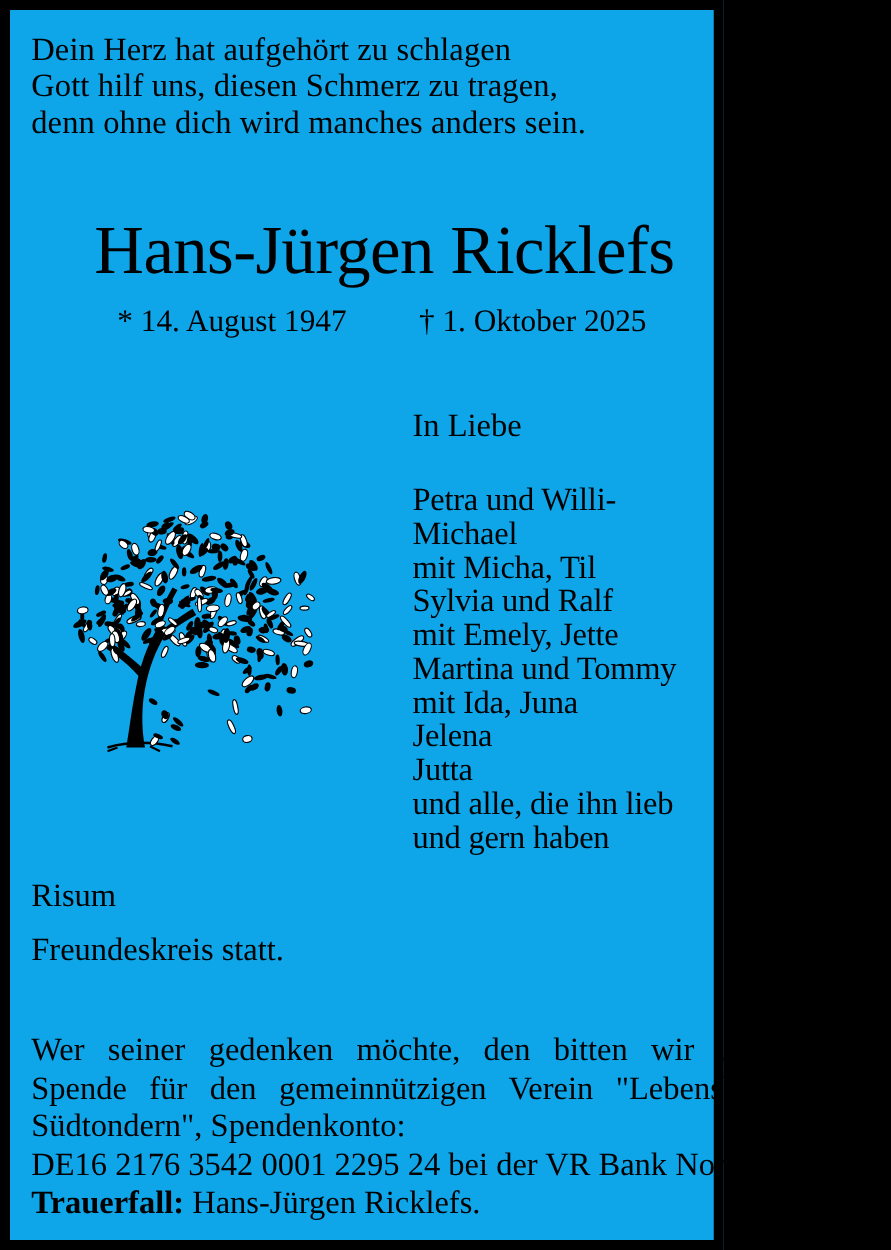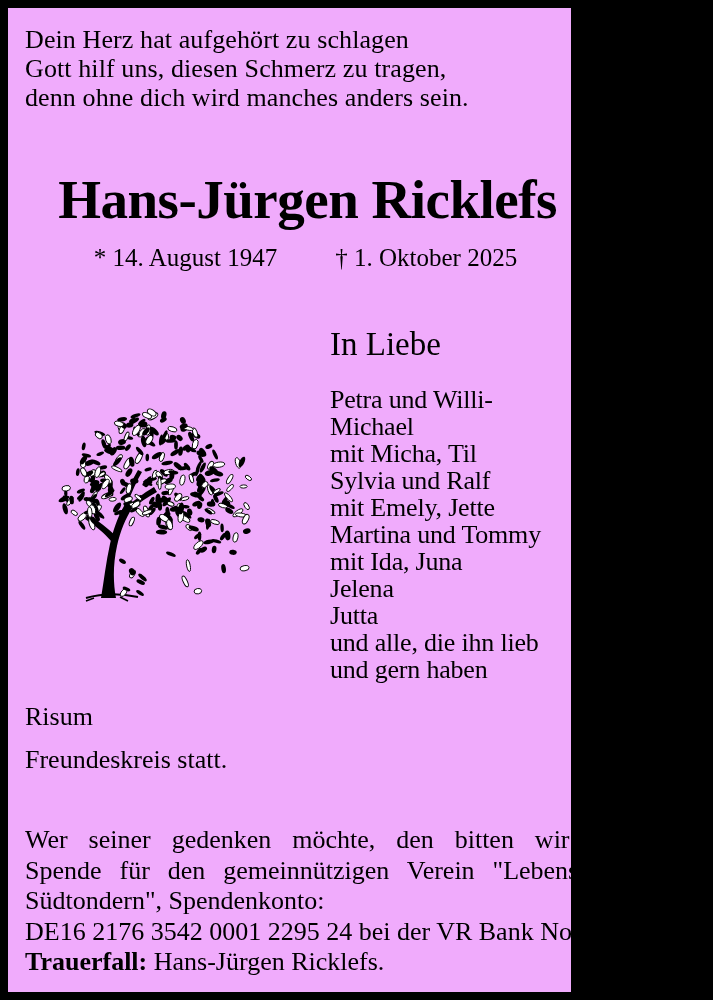--- a/index.html
+++ b/index.html
@@ -3,21 +3,21 @@
 <meta charset="utf-8">
 <style>
   * { margin: 0; padding: 0; box-sizing: border-box; }
   html, body { background: #000; }
   body { width: 713px; height: 1000px; overflow: hidden; }
 
   .page {
     position: relative;
     width: 579px;
     height: 1000px;
-    background: #f0abfc;
+    background: #0ea5e9;
     border: 8px solid #000000;
     font-family: "Liberation Serif", "DejaVu Serif", serif;
     color: #000000;
   }
 
   
   .poem {
     position: absolute;
     left: 17px; top: 17px;
     font-size: 26px;
@@ -25,21 +25,21 @@
     letter-spacing: 0.1px;
   }
 
   
   .deceased-name {
     position: absolute;
     left: 0; top: 160px;
     width: 100%;
     text-align: center;
     font-size: 55px;
-    font-weight: bold;
+    font-weight: normal;
     line-height: 1.15;
     letter-spacing: -0.5px;
     white-space: nowrap;
     padding-left: 36px;
   }
 
   
   .dates {
     position: absolute;
     left: 0; top: 236px;
@@ -48,21 +48,21 @@
     justify-content: center;
     gap: 58px;
     font-size: 25px;
     margin-left: 16px;
   }
 
   
   .dedication-heading {
     position: absolute;
     left: 322px; top: 318px;
-    font-size: 33px;
+    font-size: 26px;
   }
   .mourners {
     position: absolute;
     left: 322px; top: 378px;
     font-size: 26px;
     font-weight: normal;
     line-height: 27px;
     letter-spacing: -0.2px;
   }
 
@@ -448,20 +448,20 @@
     </svg>
   </div>
 
   <div class="location">Risum</div>
 
   <div class="info-block funeral-info">
     <span class="line">Freundeskreis statt.</span>
   </div>
 
   <div class="info-block donation-info">
-    <span class="line just">Wer seiner gedenken möchte, den bitten wir um statt</span>
+    <span class="line just">Wer seiner gedenken möchte, den bitten wir um haben</span>
     <span class="line just">Spende für den gemeinnützigen Verein "Lebensbegleitung</span>
     <span class="line">Südtondern", Spendenkonto:</span>
     <span class="line">DE16 2176 3542 0001 2295 24 bei der VR Bank Nord eG.</span>
     <span class="line"><span class="bold">Trauerfall:</span><span> Hans-Jürgen Ricklefs.</span></span>
   </div>
 
 </div>
 
 </body></html>

